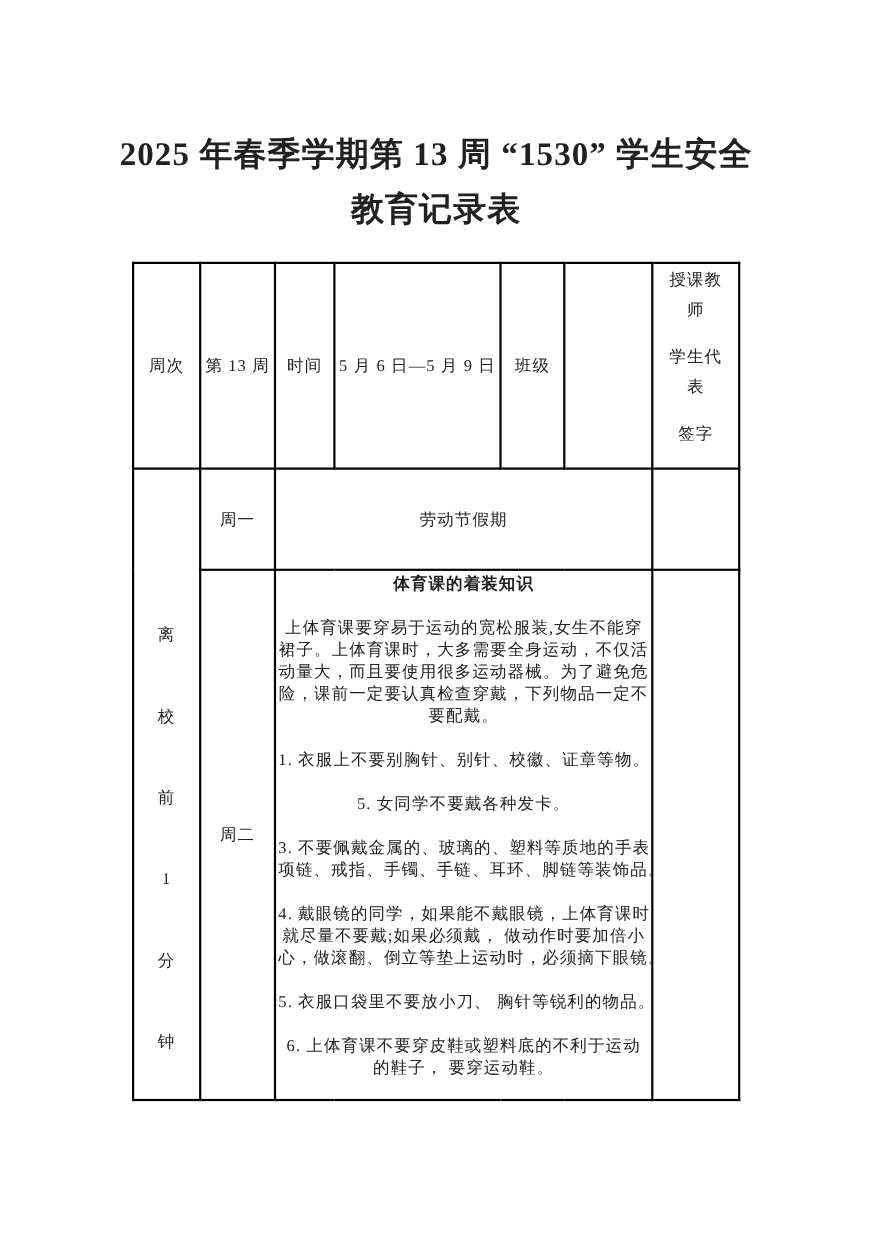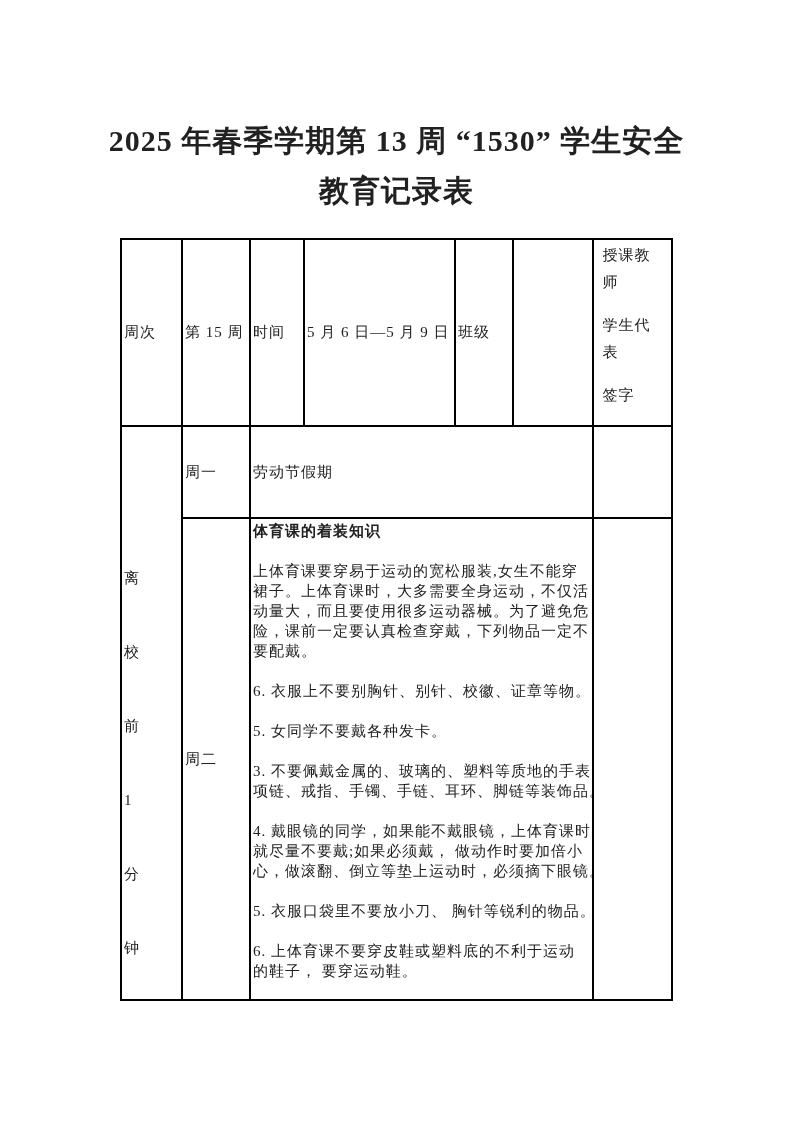--- a/index.html
+++ b/index.html
@@ -31,21 +31,21 @@
     margin:0 auto;
     border-collapse:collapse;
     table-layout:fixed;
     width:551px;
   }
   table.record-table td{
     border:2px solid #000000;
     box-sizing:border-box;
     font-size:15px;
     vertical-align:middle;
-    text-align:left;
+    text-align:center;
     letter-spacing:1px;
     padding:2px;
   }
   tr.row-header{height:171px;}
   tr.row-monday{height:92px;}
   tr.row-tuesday{height:462px;}
 
   td.cell-sign-header{
     vertical-align:top;
     padding-top:7px;
@@ -109,21 +109,21 @@
       <col style="width:54px">
       <col style="width:151px">
       <col style="width:58px">
       <col style="width:80px">
       <col style="width:79px">
     </colgroup>
 
     <tbody>
         <tr class="row-header">
       <td>周次</td>
-      <td>第 15 周</td>
+      <td>第 13 周</td>
       <td>时间</td>
       <td>5 月 6 日—5 月 9 日</td>
       <td>班级</td>
       <td></td>
       <td class="cell-sign-header">
         <div class="sign-label">授课教师</div>
         <div class="sign-label">学生代表</div>
         <div class="sign-label">签字</div>
       </td>
     </tr>
@@ -135,21 +135,21 @@
       <td class="cell-day-label">周一</td>
       <td class="cell-monday-content" colspan="4">劳动节假期</td>
       <td></td>
     </tr>
 
     <tr class="row-tuesday">
       <td class="cell-day-label">周二</td>
       <td class="cell-tuesday-content" colspan="4">
         <div class="content-heading">体育课的着装知识</div>
         <p>上体育课要穿易于运动的宽松服装,女生不能穿<br>裙子。上体育课时，大多需要全身运动，不仅活<br>动量大，而且要使用很多运动器械。为了避免危<br>险，课前一定要认真检查穿戴，下列物品一定不<br>要配戴。</p>
-        <p>6. 衣服上不要别胸针、别针、校徽、证章等物。</p>
+        <p>1. 衣服上不要别胸针、别针、校徽、证章等物。</p>
         <p>5. 女同学不要戴各种发卡。</p>
         <p>3. 不要佩戴金属的、玻璃的、塑料等质地的手表、<br>项链、戒指、手镯、手链、耳环、脚链等装饰品。</p>
         <p>4. 戴眼镜的同学，如果能不戴眼镜，上体育课时<br>就尽量不要戴;如果必须戴， 做动作时要加倍小<br>心，做滚翻、倒立等垫上运动时，必须摘下眼镜。</p>
         <p>5. 衣服口袋里不要放小刀、 胸针等锐利的物品。</p>
         <p>6. 上体育课不要穿皮鞋或塑料底的不利于运动<br>的鞋子， 要穿运动鞋。</p>
       </td>
       <td></td>
     </tr>
   </tbody>
     </table>

